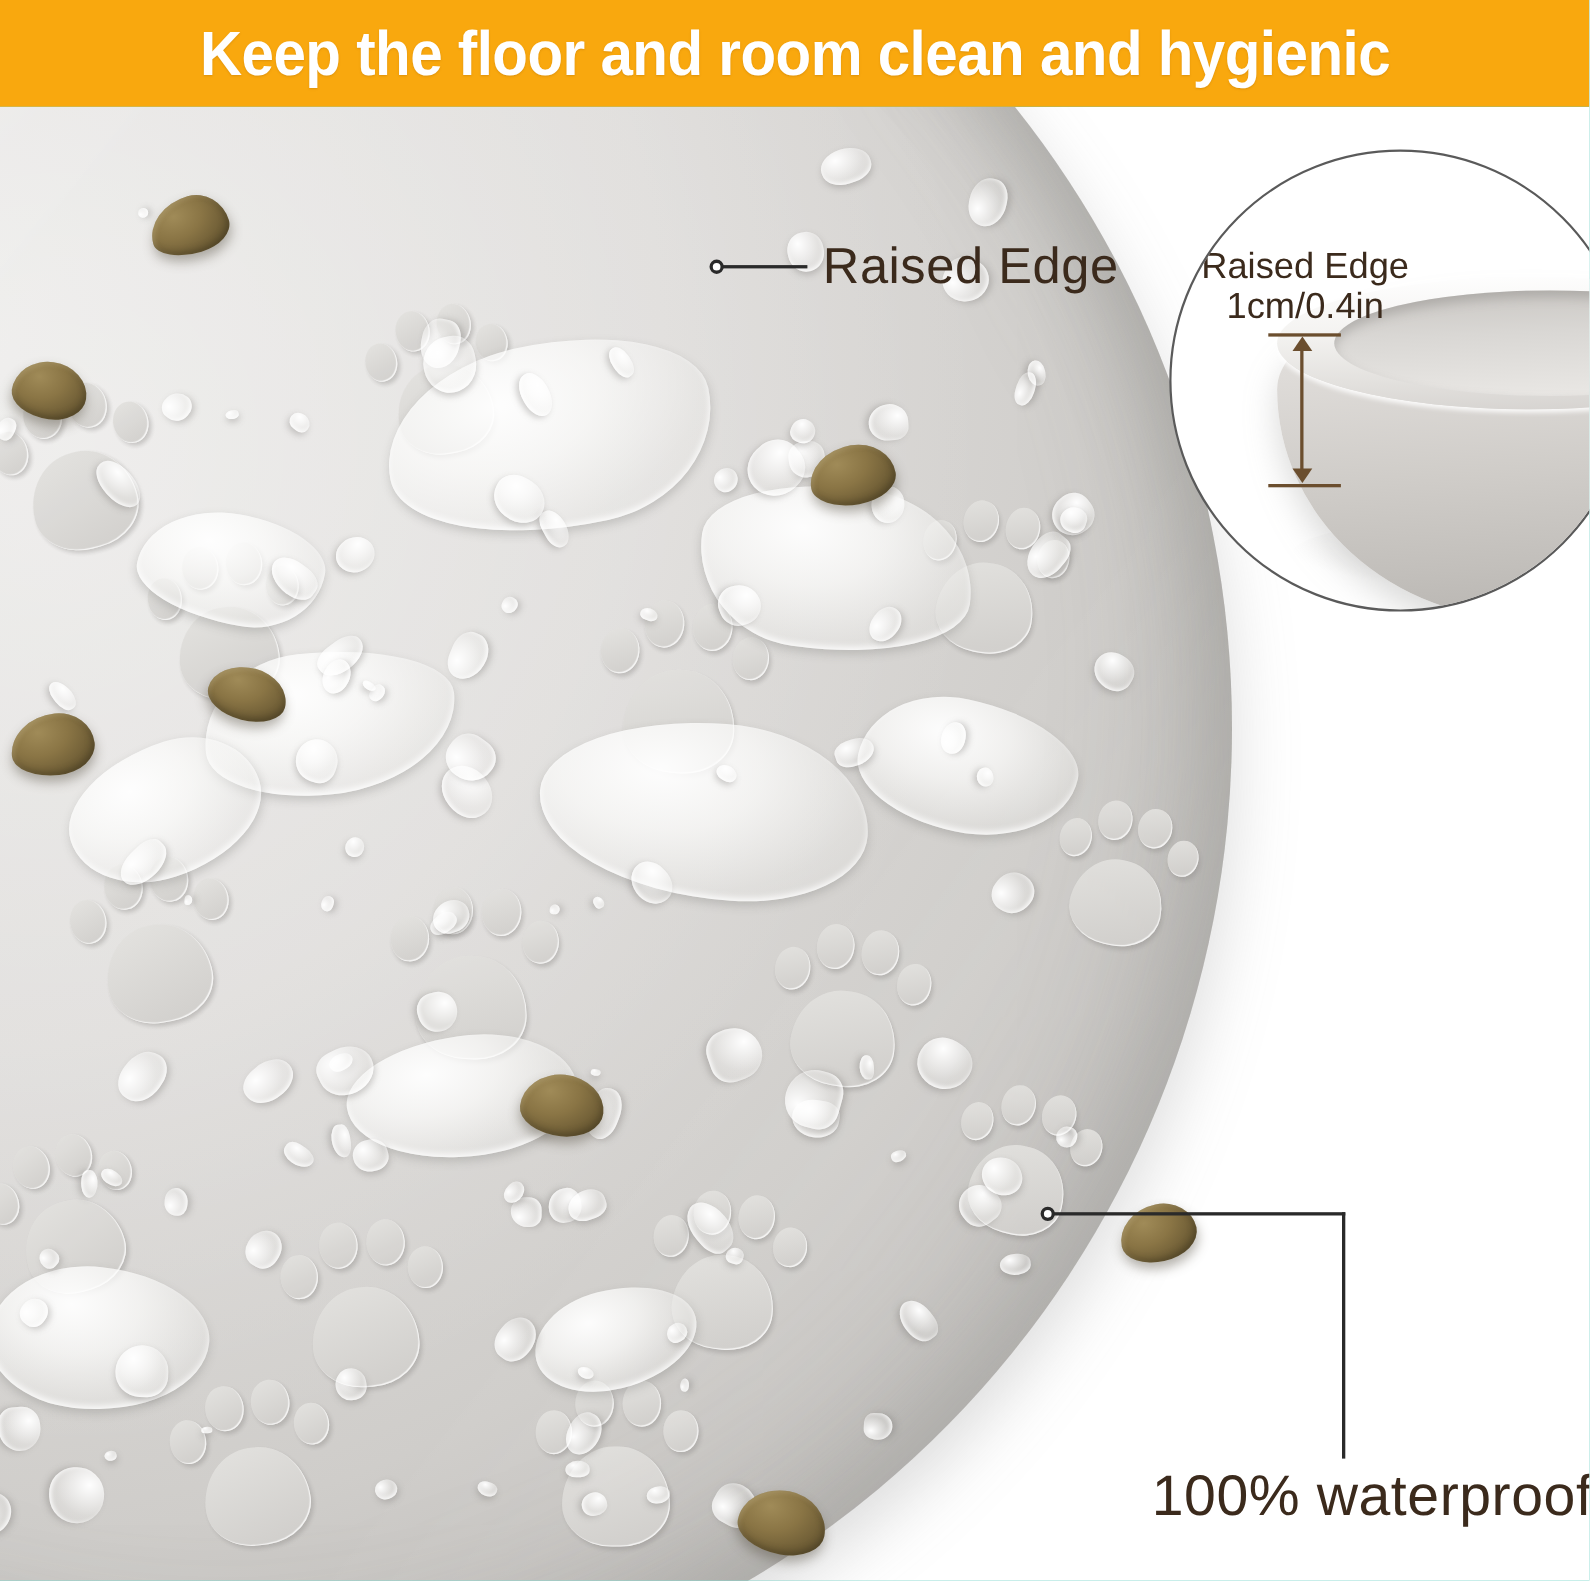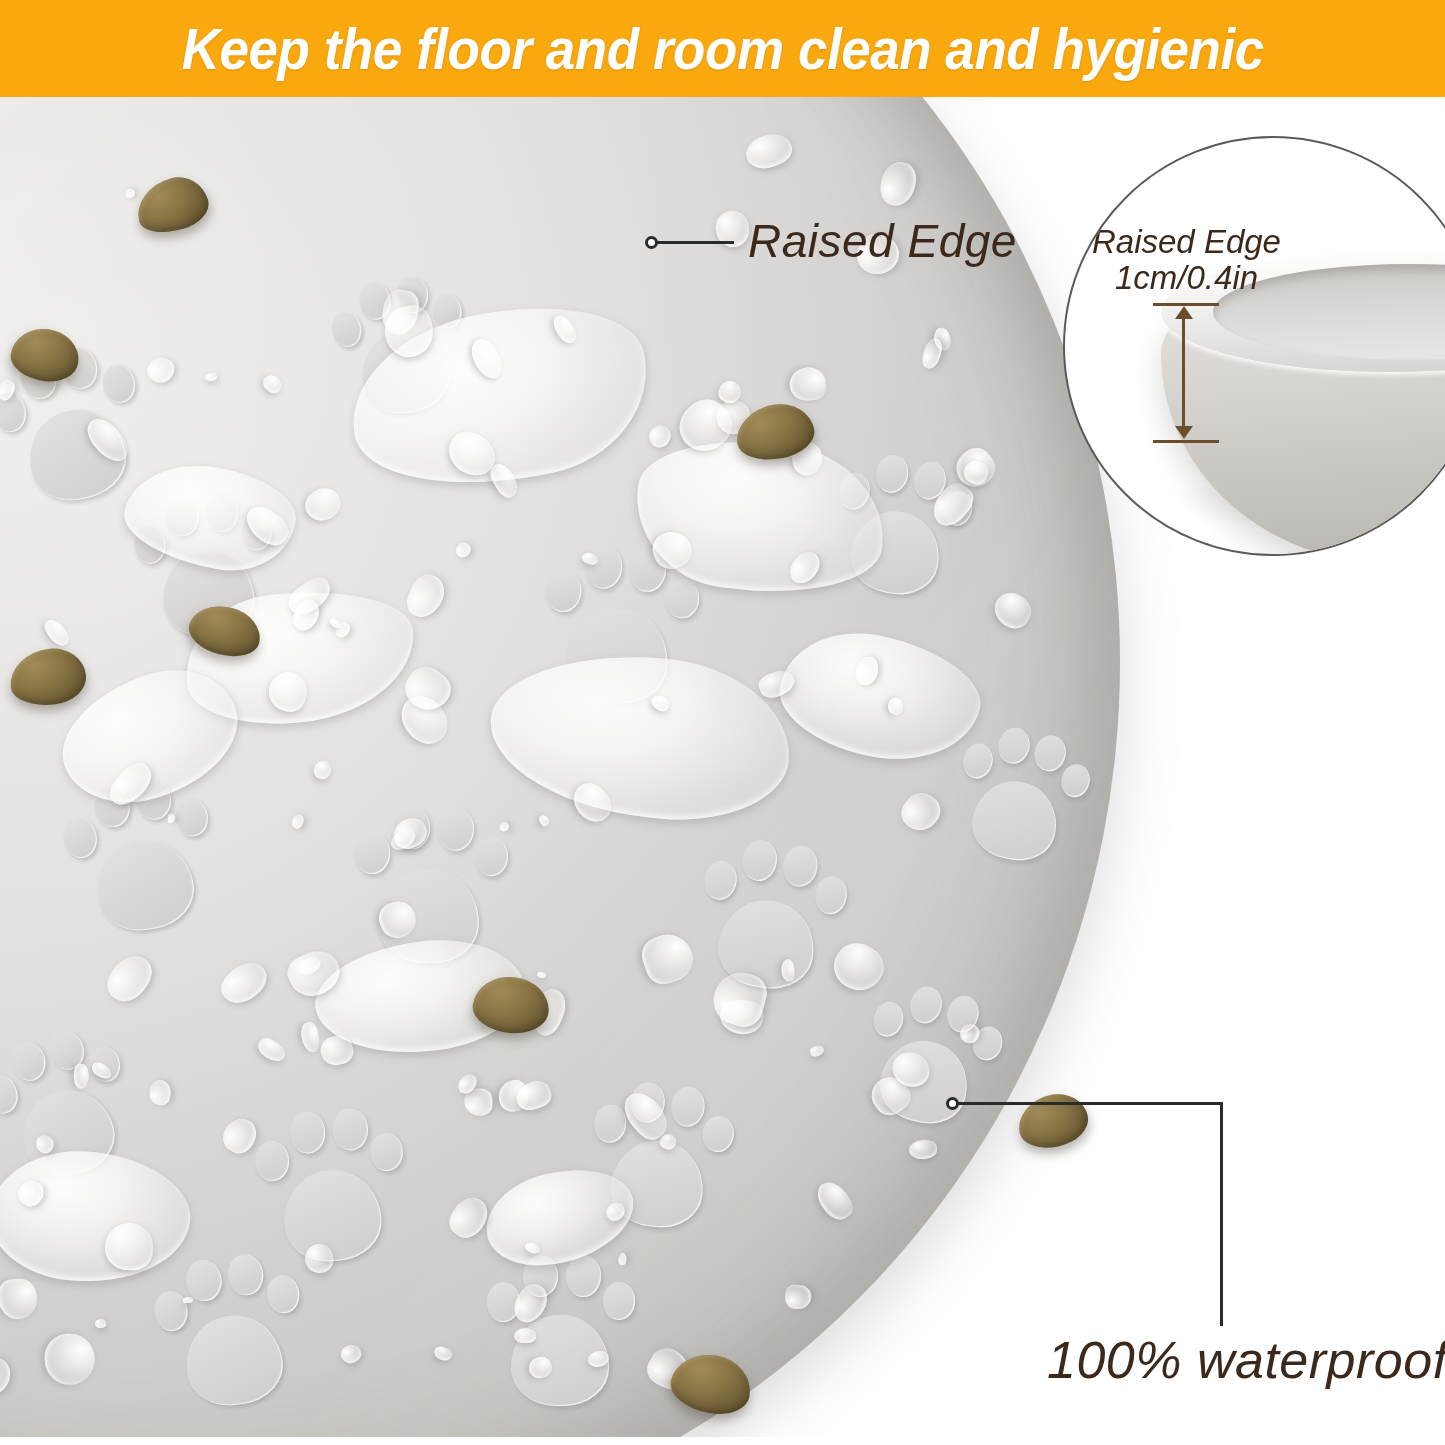--- a/index.html
+++ b/index.html
@@ -1,18 +1,18 @@
 <!DOCTYPE html>
 <html><head>
 <meta charset="utf-8">
 <style>
   html,body{margin:0;padding:0;background:#fff;}
   body{font-family:"Liberation Sans",sans-serif;}
   #page{
-    position:relative;width:1445px;height:1437px;overflow:hidden;background:#14b8a6;font-style:italic;
+    position:relative;width:1445px;height:1437px;overflow:hidden;background:#14b8a6;
   }
 
   
   #banner{
     position:absolute;left:0;top:0;width:1445px;height:97px;
     background:#F9A80E;
     display:flex;align-items:center;justify-content:center;
     z-index:40;
   }
   #banner-text{

